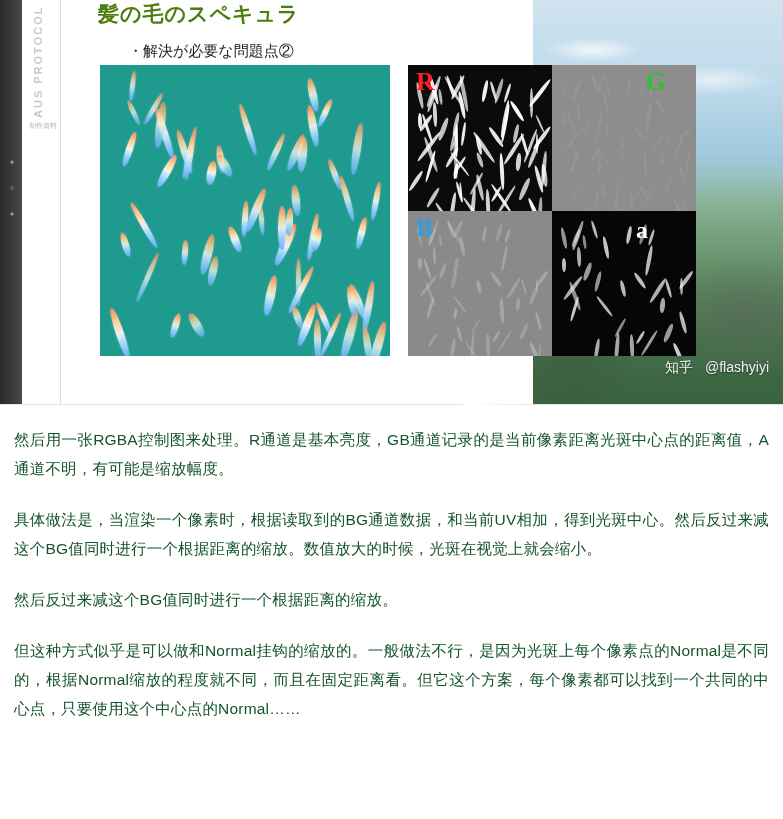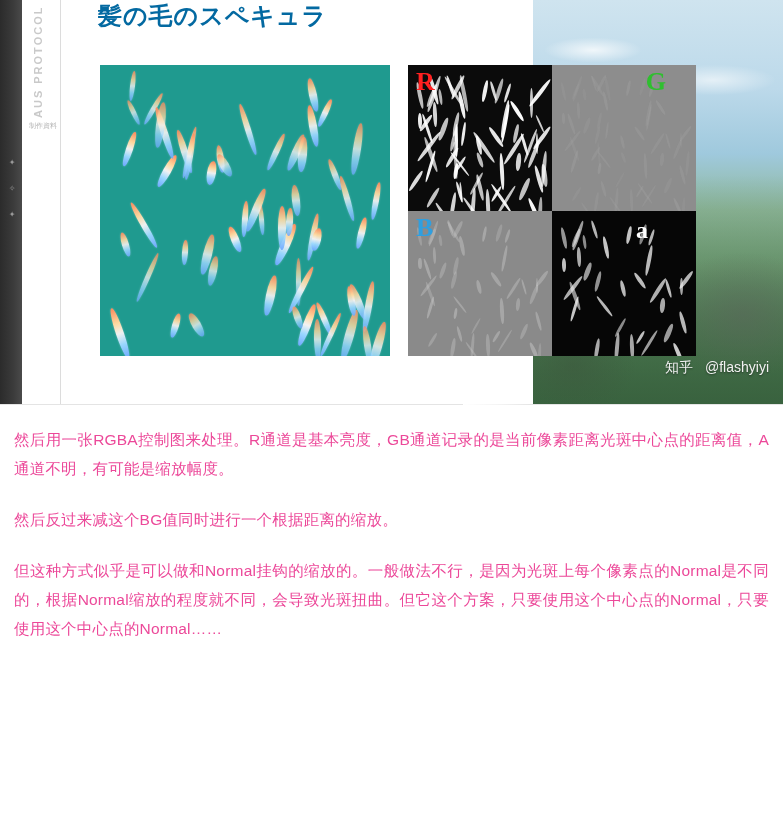--- a/index.html
+++ b/index.html
@@ -109,24 +109,24 @@
     right: 250px; top: 0;
     width: 70px; height: 405px;
     background: linear-gradient(90deg, rgba(255,255,255,1) 0%, rgba(255,255,255,.55) 55%, rgba(255,255,255,0) 100%);
     z-index: 3;
   }
 
   
   .slide-title {
     position: absolute;
     left: 98px; top: 0px;
-    font-size: 24px;
+    font-size: 21px;
     font-weight: bold;
     letter-spacing: 1px;
-    color: #0369a1;
+    color: #4d7c0f;
     white-space: nowrap;
     z-index: 4;
   }
   .slide-subtitle {
     position: absolute;
     left: 128px; top: 42px;
     font-size: 15px;
     color: #222;
     white-space: nowrap;
     z-index: 4;
@@ -210,21 +210,21 @@
   .article {
     position: absolute;
     left: 0; top: 405px;
     width: 783px;
     padding: 20px 14px 0 14px;
     box-sizing: border-box;
   }
   .para {
     font-size: 15.5px;
     line-height: 29px;
-    color: #ec4899;
+    color: #14532d;
     margin: 0 0 22px 0;
     text-align: justify;
     letter-spacing: .2px;
   }
 </style>
 </head>
 <body>
 
 <div class="slide">
 
@@ -232,20 +232,21 @@
     <div class="spine-text">AUS PROTOCOL</div>
     <div class="spine-marks">✦ ✧ ✦</div>
   </div>
   <div class="spine-rule"></div>
   <div class="spine-col-text">制作資料</div>
 
   <div class="scenery"></div>
   <div class="scenery-fade"></div>
 
   <div class="slide-title">髪の毛のスペキュラ</div>
+  <div class="slide-subtitle">・解決が必要な問題点②</div>
 
   <div class="teal-panel" id="tealPanel">
       <div class="strand" style="width: 5.00022px; height: 53.306px; left: 86.6479px; top: 61.1643px; transform: rotate(13.7622deg); opacity: 0.88;"></div>
       <div class="strand" style="width: 6.31725px; height: 47.5698px; left: 210.095px; top: 148.227px; transform: rotate(11.0709deg); opacity: 0.91;"></div>
       <div class="strand" style="width: 8.26703px; height: 30.2282px; left: 109.171px; top: 191.47px; transform: rotate(11.8827deg); opacity: 0.76;"></div>
       <div class="strand" style="width: 7.73564px; height: 37.9085px; left: 254.436px; top: 217.541px; transform: rotate(-22.6298deg); opacity: 0.88;"></div>
       <div class="strand" style="width: 8.69267px; height: 45.409px; left: 180.595px; top: 157.287px; transform: rotate(24.7197deg); opacity: 0.98;"></div>
       <div class="strand" style="width: 6.48898px; height: 33.4031px; left: 231.85px; top: 93.0499px; transform: rotate(-20.8456deg); opacity: 0.82;"></div>
       <div class="strand" style="width: 6.71388px; height: 32.0257px; left: 258.374px; top: 152.031px; transform: rotate(13.7563deg); opacity: 0.97;"></div>
       <div class="strand" style="width: 5.23449px; height: 31.2987px; left: 158.567px; top: 139.306px; transform: rotate(-4.71342deg); opacity: 0.8;"></div>
@@ -523,15 +524,16 @@
   <div class="watermark">
     <span class="zh">知乎</span>
     <span>@flashyiyi</span>
   </div>
 
   <div class="slide-divider"></div>
 </div>
 
 <div class="article">
   <p class="para">然后用一张RGBA控制图来处理。R通道是基本亮度，GB通道记录的是当前像素距离光斑中心点的距离值，A通道不明，有可能是缩放幅度。</p>
+  <p class="para">具体做法是，当渲染一个像素时，根据读取到的BG通道数据，和当前UV相加，得到光斑中心。然后反过来减这个BG值同时进行一个根据距离的缩放。数值放大的时候，光斑在视觉上就会缩小。</p>
   <p class="para">然后反过来减这个BG值同时进行一个根据距离的缩放。</p>
-  <p class="para">但这种方式似乎是可以做和Normal挂钩的缩放的。一般做法不行，是因为光斑上每个像素点的Normal是不同的，根据Normal缩放的程度就不同，会导致光斑扭曲。但它这个方案，只要使用这个中心点的Normal，只要使用这个中心点的Normal……</p>
+  <p class="para">但这种方式似乎是可以做和Normal挂钩的缩放的。一般做法不行，是因为光斑上每个像素点的Normal是不同的，根据Normal缩放的程度就不同，而且在固定距离看。但它这个方案，每个像素都可以找到一个共同的中心点，只要使用这个中心点的Normal……</p>
 </div>
 
 </body></html>

